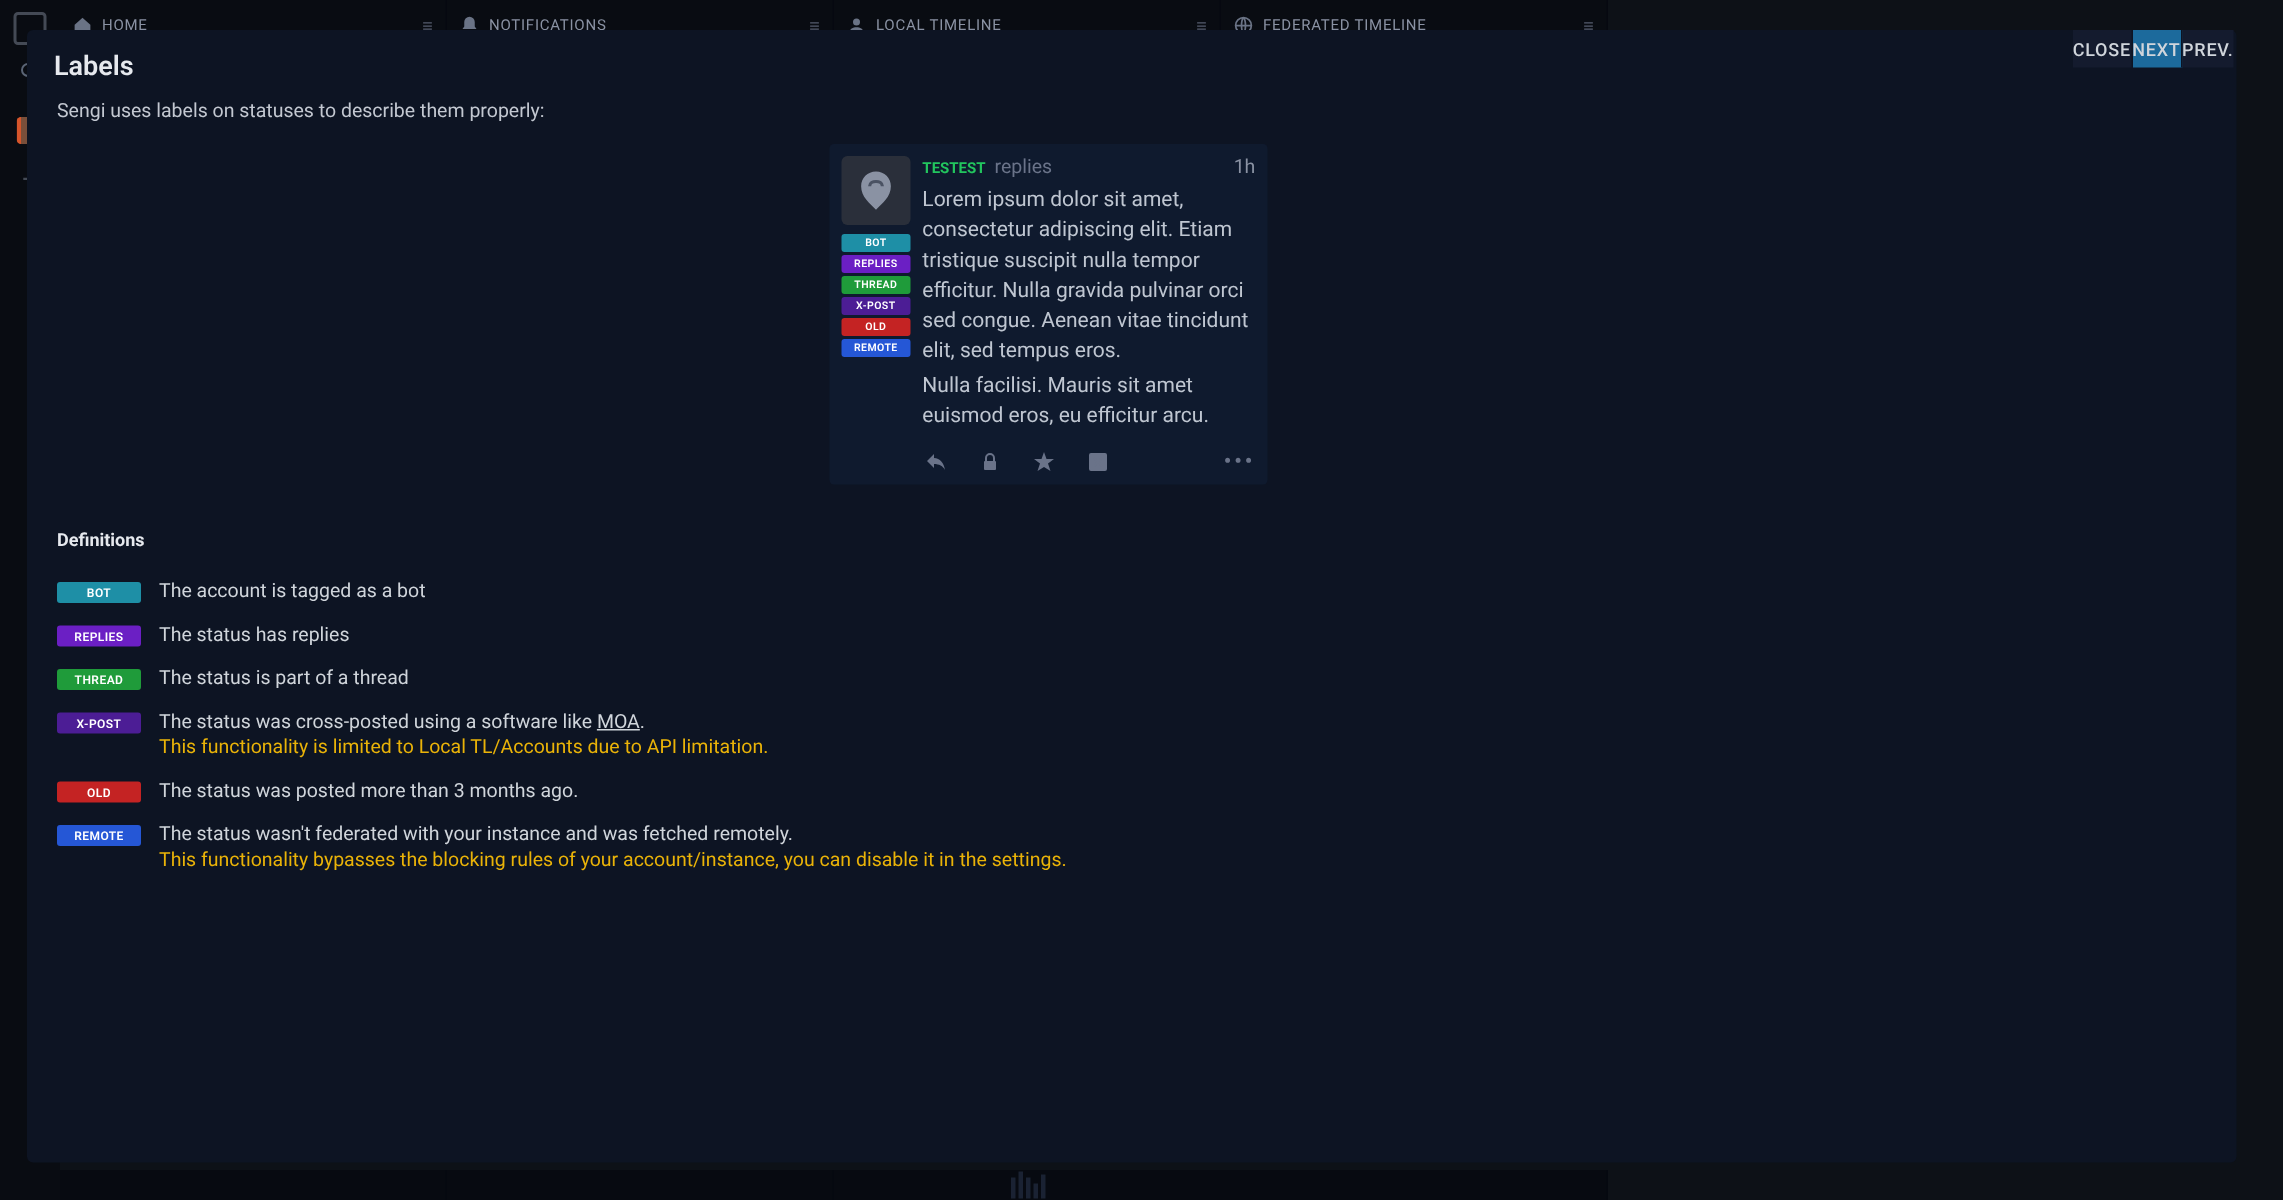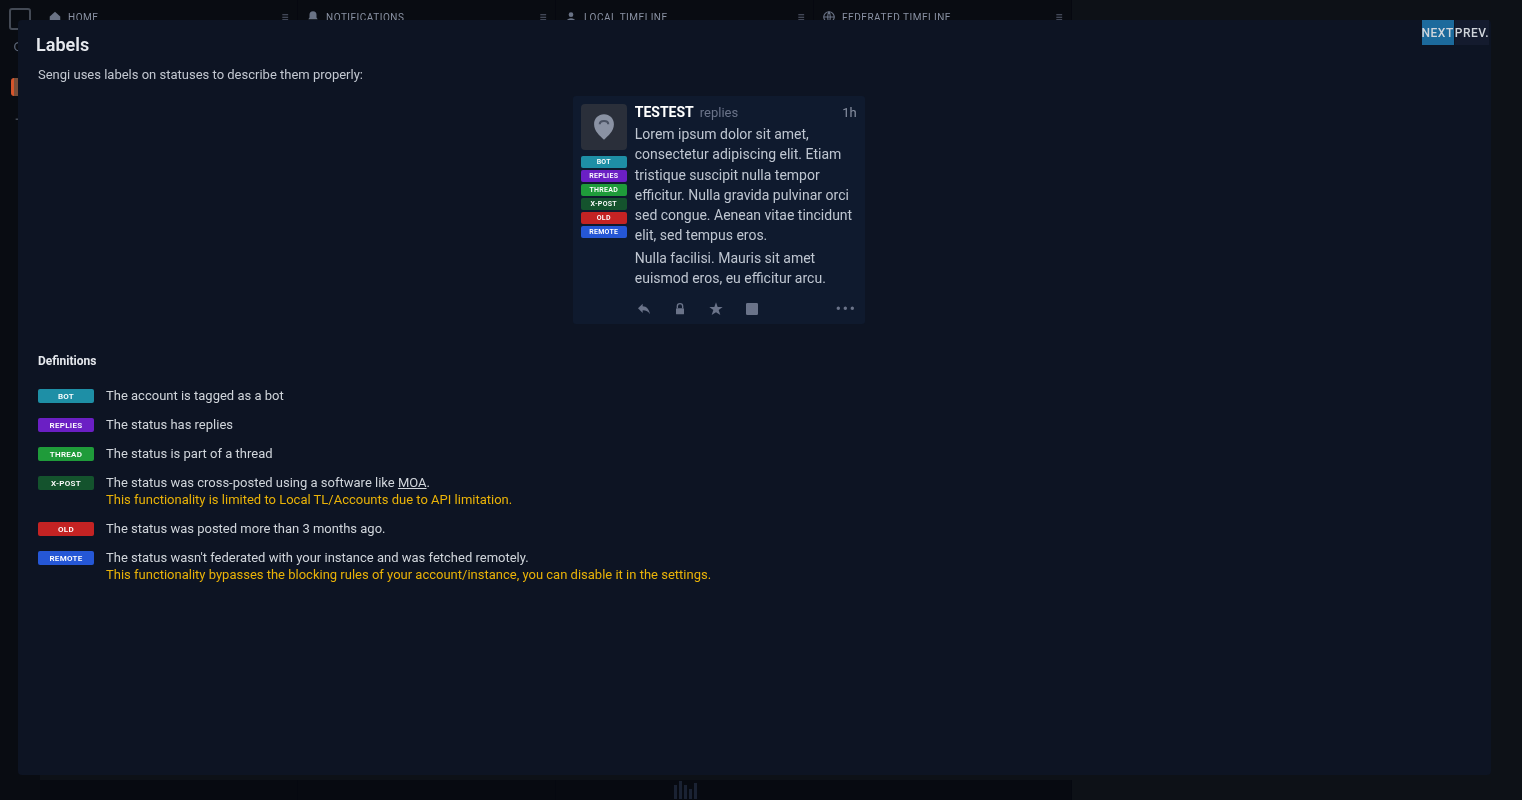--- a/index.html
+++ b/index.html
@@ -173,36 +173,36 @@
   letter-spacing: 0.3px;
   color: #fff;
   display: flex;
   align-items: center;
   justify-content: center;
   border-radius: 2px;
 }
 .lp-bot { background: #1e8fa6; }
 .lp-replies { background: #6b1fc4; }
 .lp-thread { background: #1f9b3a; }
-.lp-xpost { background: #14532d; text-align: right; }
+.lp-xpost { background: #4c1d95; text-align: right; }
 .lp-old { background: #c42323; }
 .lp-remote { background: #2557d6; }
 .content-col {
   flex: 1;
 }
 .status-head {
   display: flex;
   align-items: baseline;
   gap: 6px;
   margin-bottom: 4px;
 }
 .status-name {
   font-weight: 700;
-  font-size: 14px;
-  color: #ffffff;
+  font-size: 10px;
+  color: #22c55e;
 }
 .status-handle {
   font-size: 13px;
   color: #6a7389;
 }
 .status-time {
   margin-left: auto;
   font-size: 13px;
   color: #8a92a3;
 }
@@ -489,20 +489,21 @@
         <div>
           <div class="def-text">The status wasn't federated with your instance and was fetched remotely.</div>
           <div class="def-sub">This functionality bypasses the blocking rules of your account/instance, you can disable it in the settings.</div>
         </div>
       </div>
 
     </div>
   </div>
 
   <div class="panel-footer">
+    <div class="footer-btn">CLOSE</div>
     <div class="footer-btn primary">NEXT</div>
     <div class="footer-btn">PREV.</div>
   </div>
 </div>
 
 <div class="bottom-columns-hint">
   <div class="col-hint"></div>
   <div class="col-hint"></div>
   <div class="hint-bars">
       <span></span>

